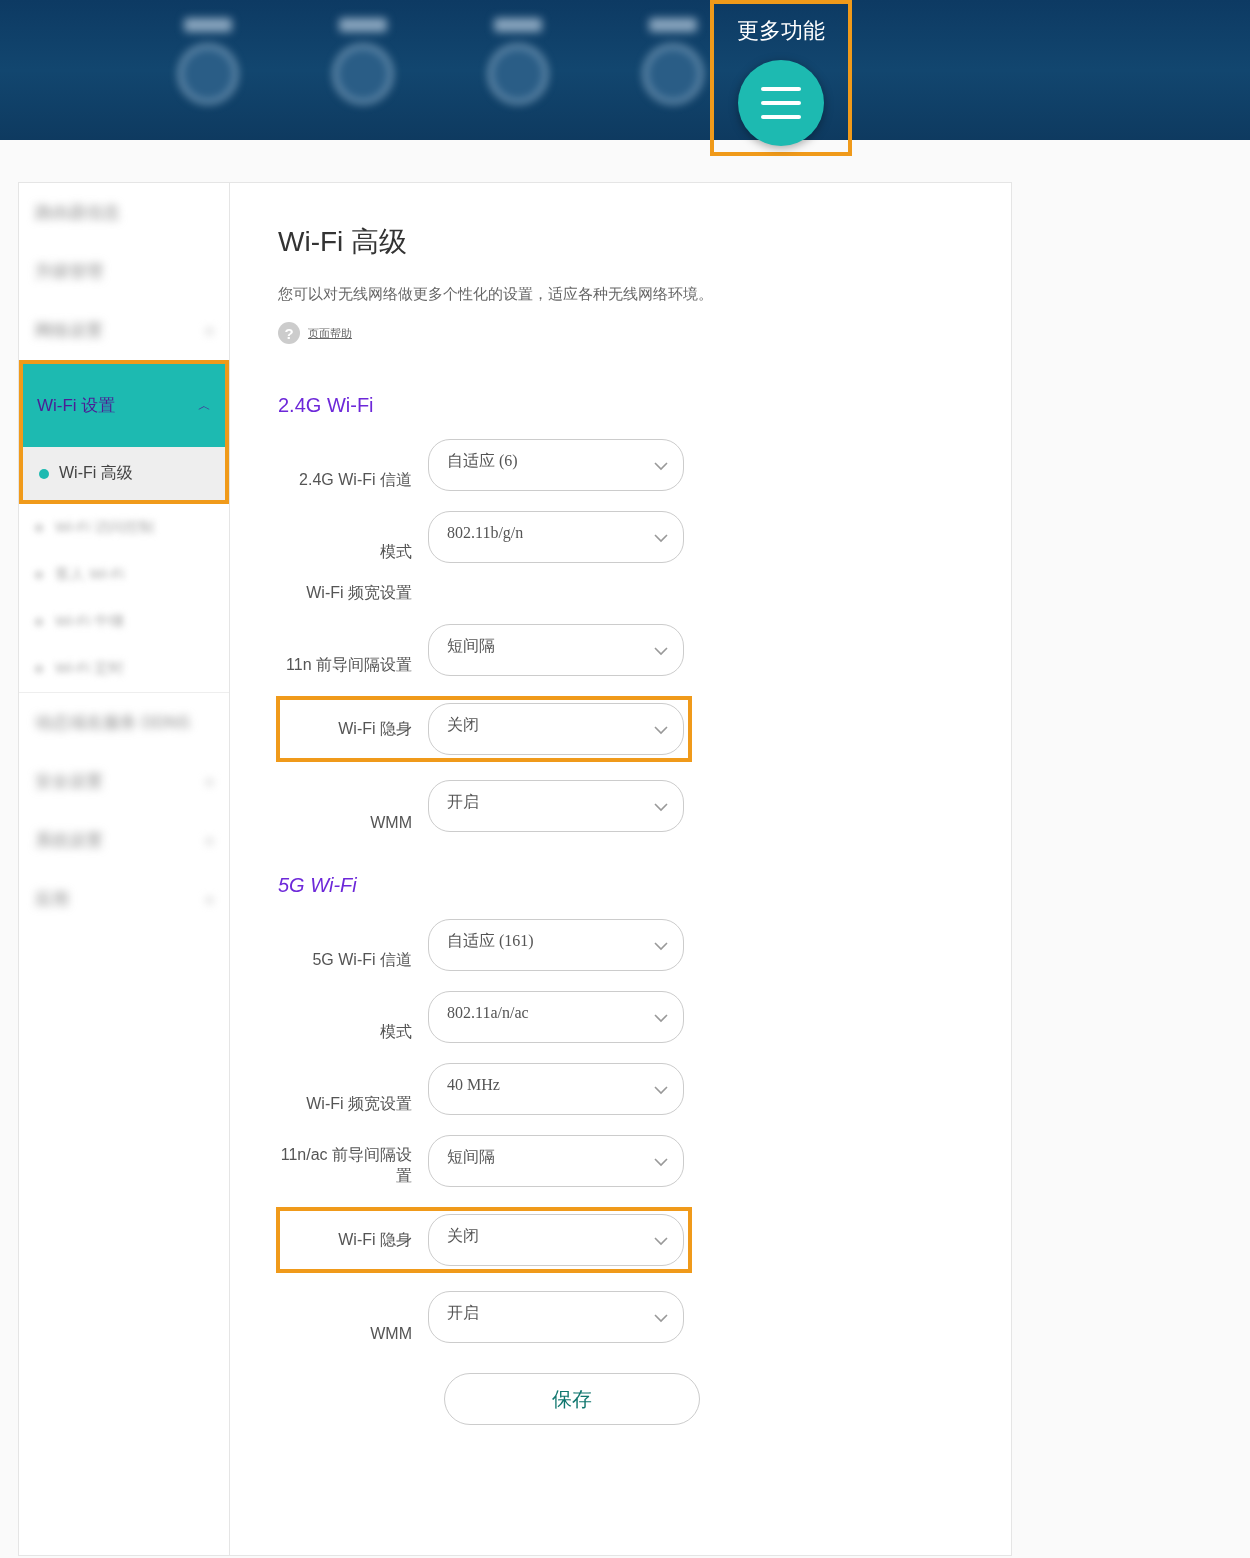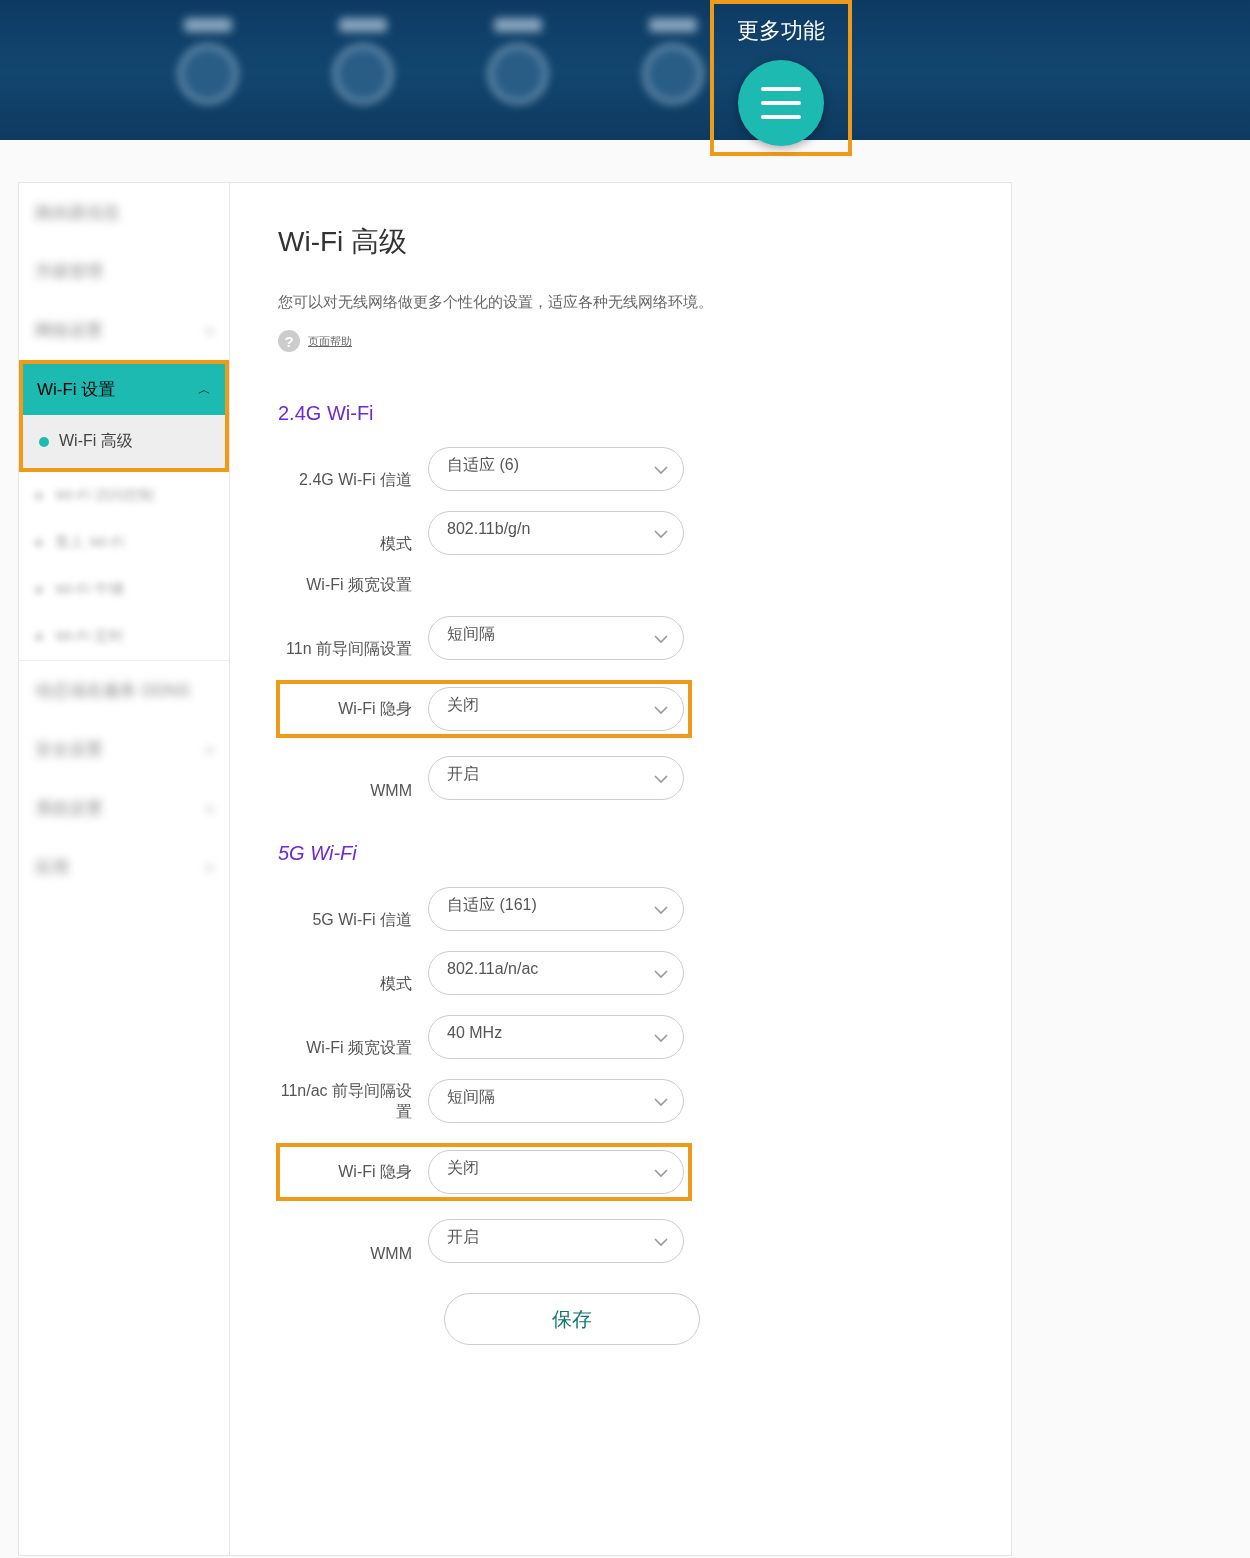--- a/index.html
+++ b/index.html
@@ -73,22 +73,22 @@
     justify-content: space-between;
     align-items: center;
   }
   .side-row.blur { filter: blur(4px); color:#888;}
   .side-row .chev { color:#bbb; font-size:14px;}
   .side-highlight-wrap {
     border: 4px solid #f09a1a;
   }
   .side-head {
     background: #1dbab1;
-    color: #000000;
-    padding: 14px 14px;
+    color: #4c1d95;
+    padding: 30px 14px;
     display:flex;justify-content:space-between;align-items:center;
     font-size: 17px;
   }
   .side-sub {
     background: #eee;
     padding: 16px 14px 16px 36px;
     color: #444;
     font-size: 16px;
     position: relative;
   }
@@ -102,45 +102,46 @@
   }
   .side-sub-dim::before{
     content:""; position:absolute; left:16px; top:20px;
     width:8px;height:8px;border-radius:50%;background:#ccc;
   }
   .side-divider { border-top:1px solid #eee; }
 
   
   .main { flex:1; padding: 40px 40px 40px 48px; }
   .main h1 { font-size: 28px; font-weight: 400; color:#333; }
-  .main .desc { margin-top: 32px; color:#666; font-size: 15px; }
+  .main .desc { margin-top: 24px; color:#666; font-size: 15px; }
   .help { margin-top: 18px; display:flex; align-items:center; gap:8px; }
   .help .qm {
     width:22px;height:22px;border-radius:50%;background:#ccc;color:#fff;
     display:flex;align-items:center;justify-content:center;font-size:15px;font-weight:bold;
   }
   .help .txt { color:#666; font-size:11px; text-decoration: underline; }
 
   .section-title { font-size:20px; color:#6d28d9; margin-top: 50px; font-weight:500;}
   .section-title.t2 { margin-top: 42px; font-style: italic; }
 
   .form { margin-top: 22px; }
   .frow {
     display:flex; align-items:flex-end; margin-bottom: 20px;
     position: relative;
   }
   .frow .lab {
     width: 150px; text-align:right; color:#555; font-size:16px; padding-right: 16px;
   }
   .sel {
-    width: 256px; height: 44px;
+    width: 256px; height: 52px;
     border:1px solid #ccc; border-radius: 22px;
     background:#fff; padding: 0 40px 8px 18px;
     display:flex; align-items:center; color:#555; font-size:16px;
     position:relative;
+    font-family:Liberation Serif, serif;
   }
   .sel .dd {
     position:absolute; right:16px; top:50%; transform:translateY(-50%);
     width:14px;height:14px; color:#999;
   }
   .hl-row {
     border: 4px solid #f09a1a;
     padding: 3px 4px 3px 0;
     margin-left: -2px;
     display:flex; align-items:center;

